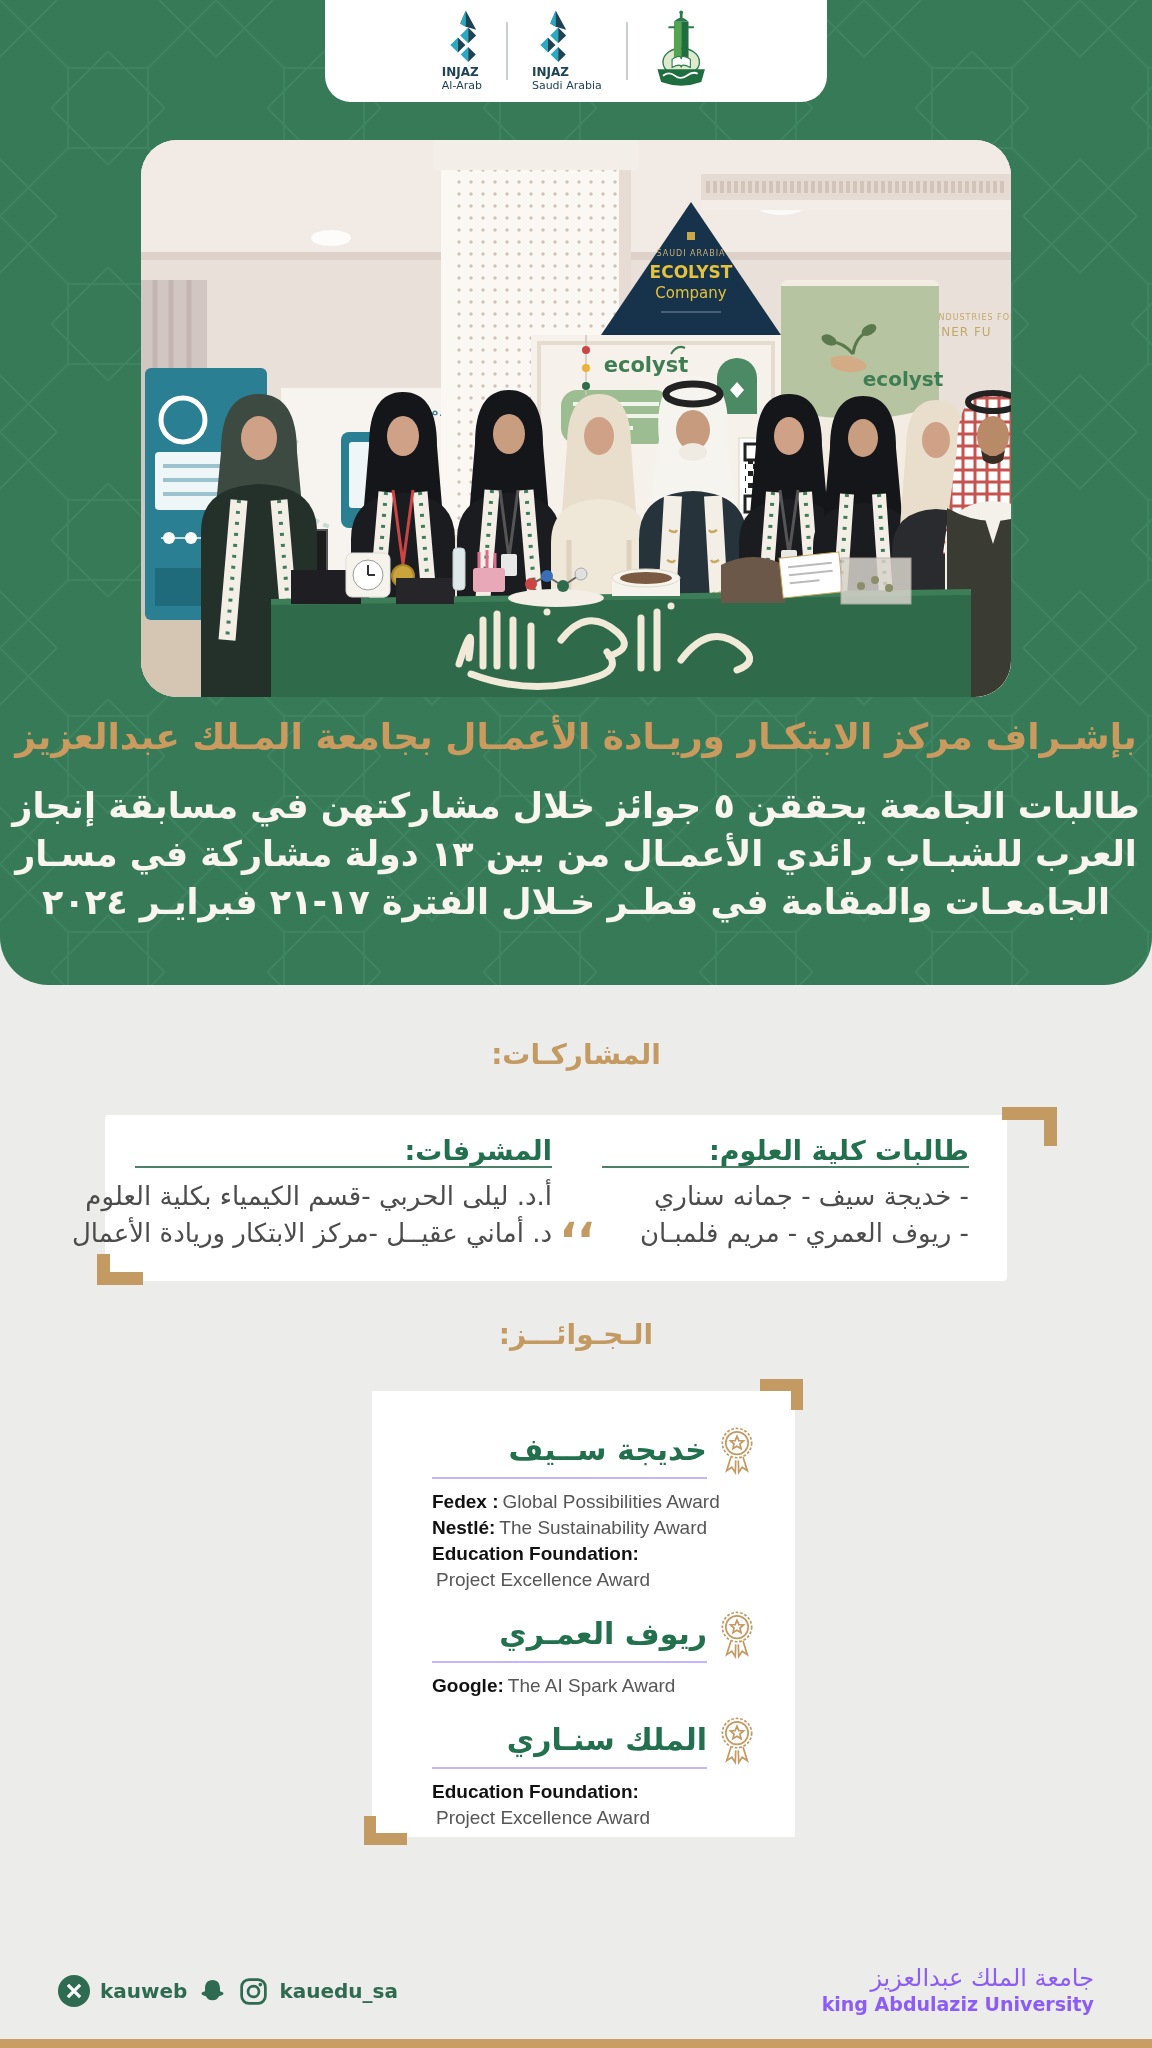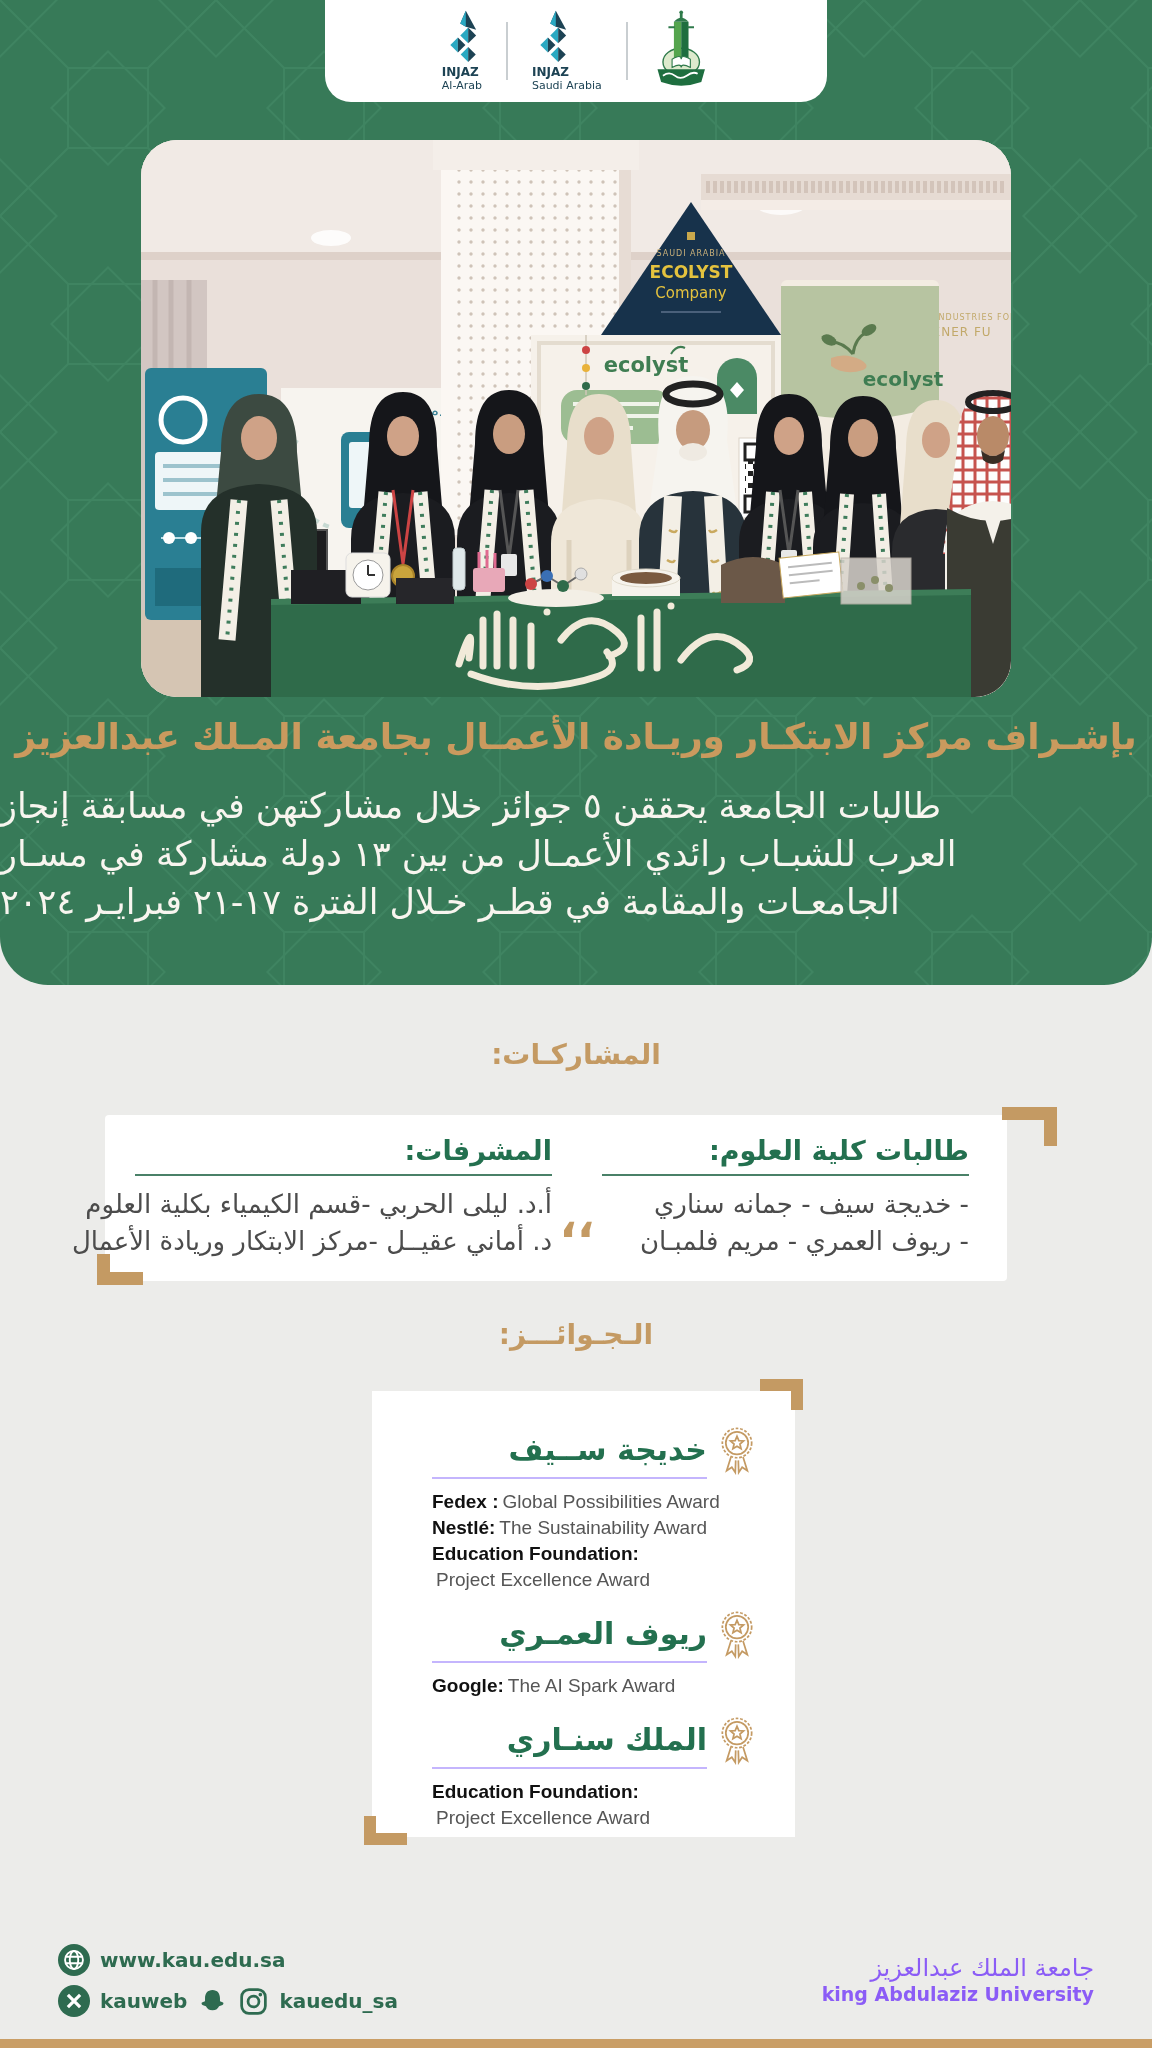--- a/index.html
+++ b/index.html
@@ -18,37 +18,37 @@
   .logo-block svg{height:54px;display:block;}
   .logo-text{font-size:12px;font-weight:bold;color:#1d4354;line-height:13px;}
   .logo-text .l2{font-weight:normal;font-size:11px;}
   .vdiv{width:2px;height:58px;background:#c9ced1;}
 
   .photo{position:absolute;top:140px;left:141px;width:870px;height:557px;border-radius:36px;
          overflow:hidden;z-index:4;background:#eae0da;}
 
   .headline{position:absolute;top:716px;width:100%;text-align:center;direction:rtl;
             font-size:36px;font-weight:bold;color:#ca9a5e;z-index:5;}
-  .hero-par{position:absolute;top:782px;width:100%;text-align:left;direction:rtl;
-            font-size:35px;font-weight:normal;color:#f8f5ef;line-height:48px;z-index:5;}
+  .hero-par{position:absolute;top:782px;width:100%;text-align:center;direction:rtl;
+            font-size:35px;font-weight:bold;color:#f8f5ef;line-height:48px;z-index:5;}
 
   
   .bodysec{position:absolute;top:985px;left:0;width:1152px;height:1054px;}
   .sec-title{text-align:center;direction:rtl;font-size:28px;line-height:52px;
              font-weight:bold;color:#c49a63;}
   #title-participations{padding-top:44px;}
   #title-awards{margin-top:28px;}
 
   .pcard{position:relative;width:902px;height:166px;margin:34px 0 0 105px;background:#fff;
          border-radius:4px;display:flex;flex-direction:row-reverse;align-items:flex-start;
          box-sizing:border-box;padding:20px 38px 0 30px;}
   .pcol{direction:rtl;}
   .pcol-students{width:44%;}
   .pcol-sups{width:50%;}
-  .pcol-title{color:#23704f;font-size:27px;font-weight:bold;padding-bottom:8px;
+  .pcol-title{color:#23704f;font-size:27px;font-weight:bold;padding-bottom:0;
               border-bottom:2px solid #4a8168;margin-bottom:10px;}
   .pcol-row{color:#4c4c4c;font-size:26px;line-height:37px;white-space:nowrap;}
   .pquote{align-self:center;color:#c49a63;font-size:46px;font-weight:bold;width:6%;
           text-align:center;margin-top:26px;}
 
   .bracket{position:absolute;}
   .pcard .br-tr{top:-8px;right:-50px;width:42px;height:26px;
                 border-top:13px solid #c49a63;border-right:13px solid #c49a63;}
   .pcard .br-bl{bottom:-4px;left:-8px;width:33px;height:18px;
                 border-bottom:13px solid #c49a63;border-left:13px solid #c49a63;}
@@ -467,31 +467,20 @@
         <div><b>Education Foundation:</b><span></span></div>
         <div><b></b><span>Project Excellence Award</span></div>
       </div>
     </div>
 
     <div class="footer">
       <div class="f-left">
         <div class="f-row">
           <svg width="32" height="32" viewBox="0 0 34 34">
             <circle cx="17" cy="17" r="17" fill="#2e6b50"></circle>
-            <g stroke="#ffffff" stroke-width="2" fill="none">
-              <circle cx="17" cy="17" r="9.5"></circle>
-              <ellipse cx="17" cy="17" rx="4.5" ry="9.5"></ellipse>
-              <path d="M8,13.5 h18 M8,20.5 h18"></path>
-            </g>
-          </svg>
-          <span>www.kau.edu.sa</span>
-        </div>
-        <div class="f-row">
-          <svg width="32" height="32" viewBox="0 0 34 34">
-            <circle cx="17" cy="17" r="17" fill="#2e6b50"></circle>
             <path d="M10.5,10.5 l13,13 M23.5,10.5 l-13,13" stroke="#ffffff" stroke-width="3.4"></path>
           </svg>
           <span>kauweb</span>
           <svg width="31" height="31" viewBox="0 0 34 34">
             <path d="M17,4.5 c5.4,0 8.2,3.9 8.2,8.8 l0,3.5 c1.9,.9 3.8,.9 3.8,2.3 c0,1.9 -3,2.1 -4.8,3 c-1.2,2.4 -3.3,4.6 -7.2,4.6 c-3.9,0 -6,-2.2 -7.2,-4.6 c-1.8,-.9 -4.8,-1.1 -4.8,-3 c0,-1.4 1.9,-1.4 3.8,-2.3 l0,-3.5 c0,-4.9 2.8,-8.8 8.2,-8.8 z" fill="#2e6b50"></path>
           </svg>
           <svg width="31" height="31" viewBox="0 0 34 34">
             <rect x="4" y="4" width="26" height="26" rx="8" fill="none" stroke="#2e6b50" stroke-width="3"></rect>
             <circle cx="17" cy="17" r="6" fill="none" stroke="#2e6b50" stroke-width="3"></circle>
             <circle cx="24.5" cy="9.5" r="2" fill="#2e6b50"></circle>

